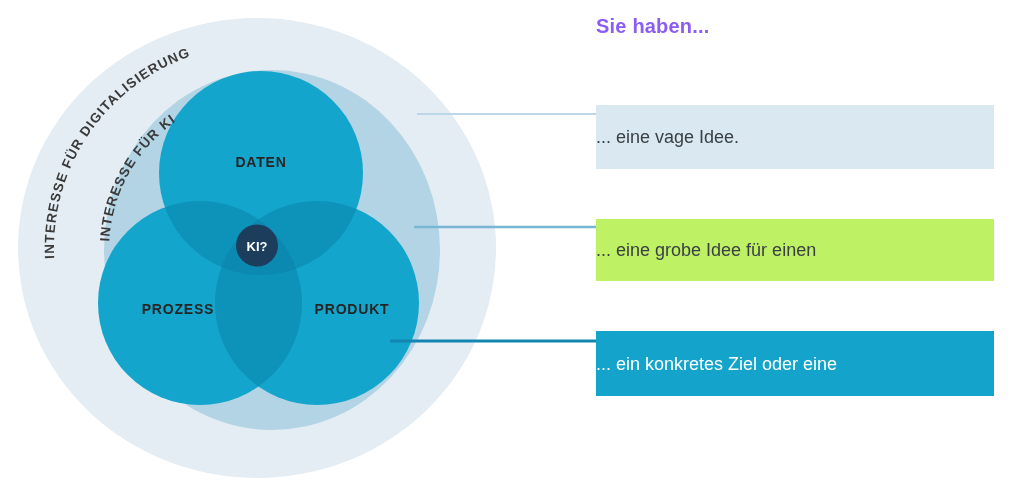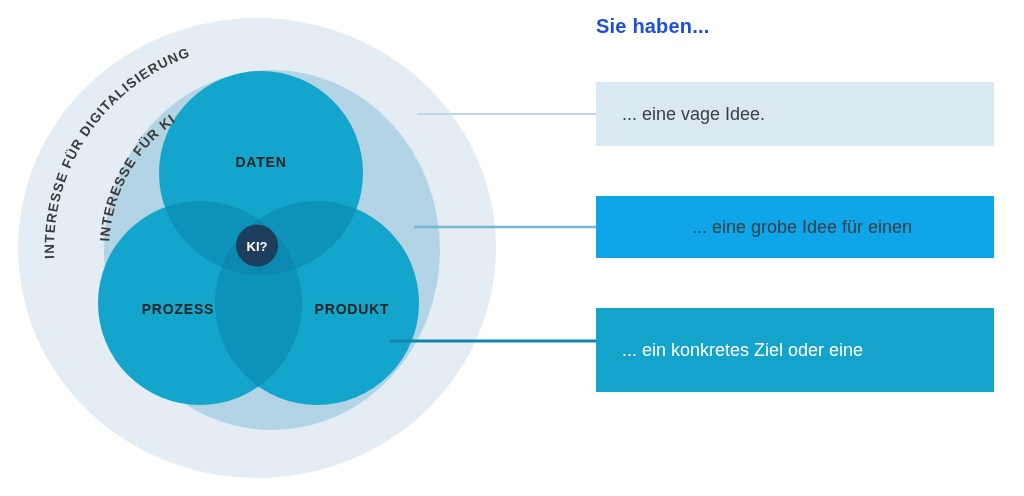--- a/index.html
+++ b/index.html
@@ -10,40 +10,40 @@
     overflow:hidden;
     font-family:"Liberation Sans", sans-serif;
   }
   .venn-svg{position:absolute;left:0;top:0;}
   .panel-heading{
     position:absolute;
     left:596px;top:15px;
     margin:0;
     font-size:20px;
     font-weight:bold;
-    color:#1d4ed8;
+    color:#8b5cf6;
     letter-spacing:0.2px;
   }
   .info-box{
     position:absolute;
     left:596px;
     width:398px;
     display:flex;
     flex-direction:column;
     justify-content:center;
     box-sizing:border-box;
-    padding-left:26px;
     padding-right:12px;
     font-size:18px;
     line-height:24px;
     color:#3b4045;
+    margin-top:23px;
   }
   .box-1{top:82px;height:64px;background:#d9e8f1;}
-  .box-2{top:196px;height:62px;background:#0ea5e9;text-align:center;}
-  .box-3{top:308px;height:84px;background:#14a3ca;color:#ffffff;}
+  .box-2{top:196px;height:62px;background:#bef264;}
+  .box-3{top:308px;height:65px;background:#14a3ca;color:#ffffff;}
   .venn-label{
     font-size:14px;
     font-weight:600;
     letter-spacing:0.8px;
     fill:#252525;
   }
   .arc-label{
     font-size:13.5px;
     font-weight:600;
     letter-spacing:1.1px;

